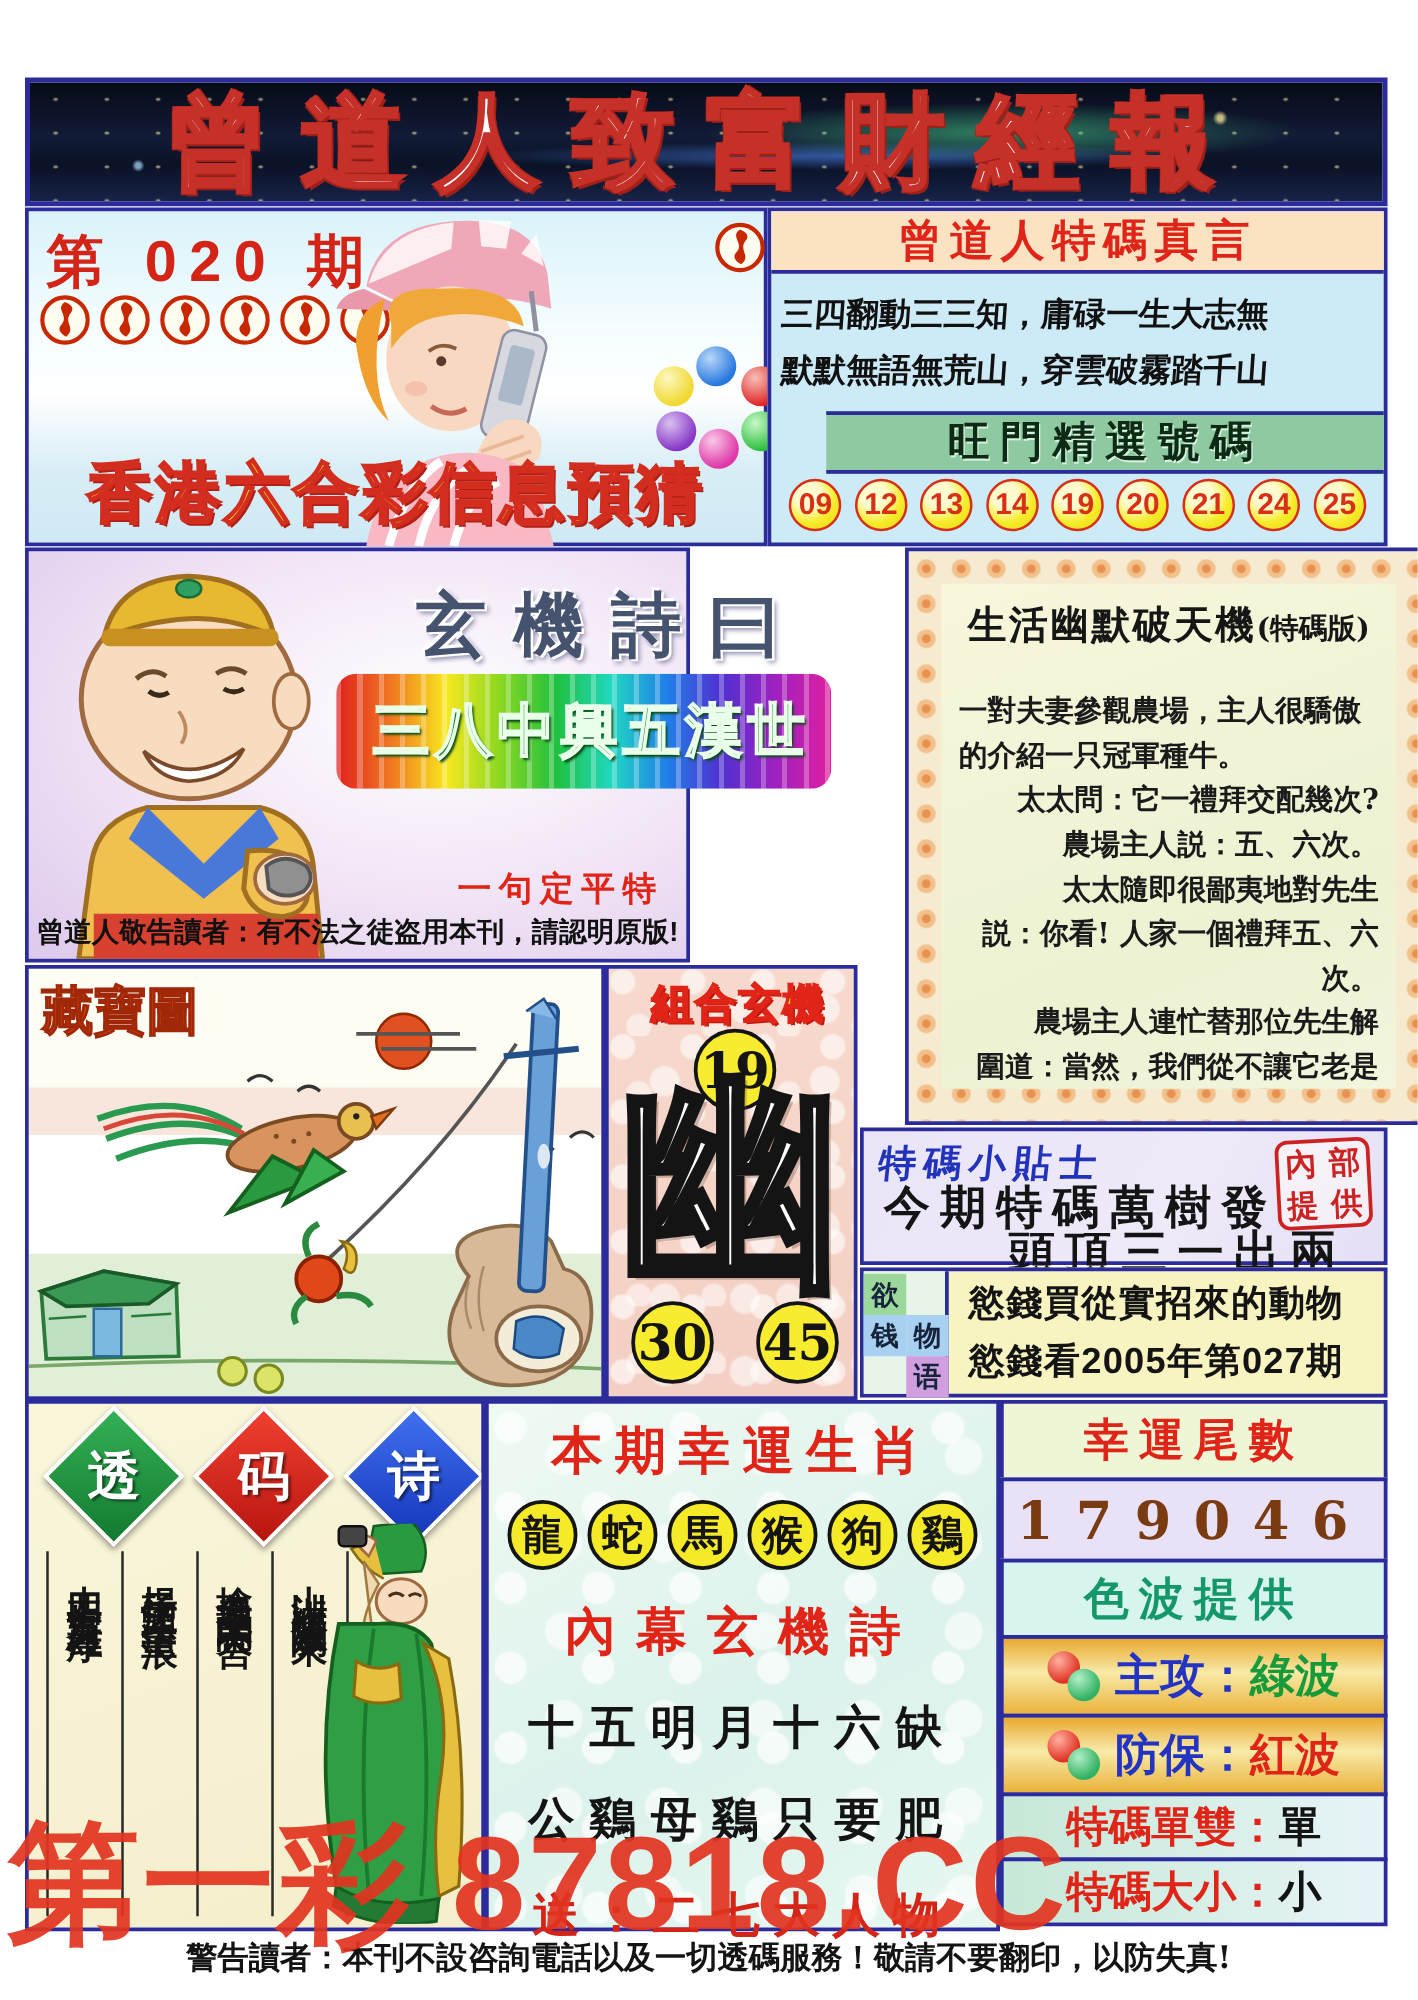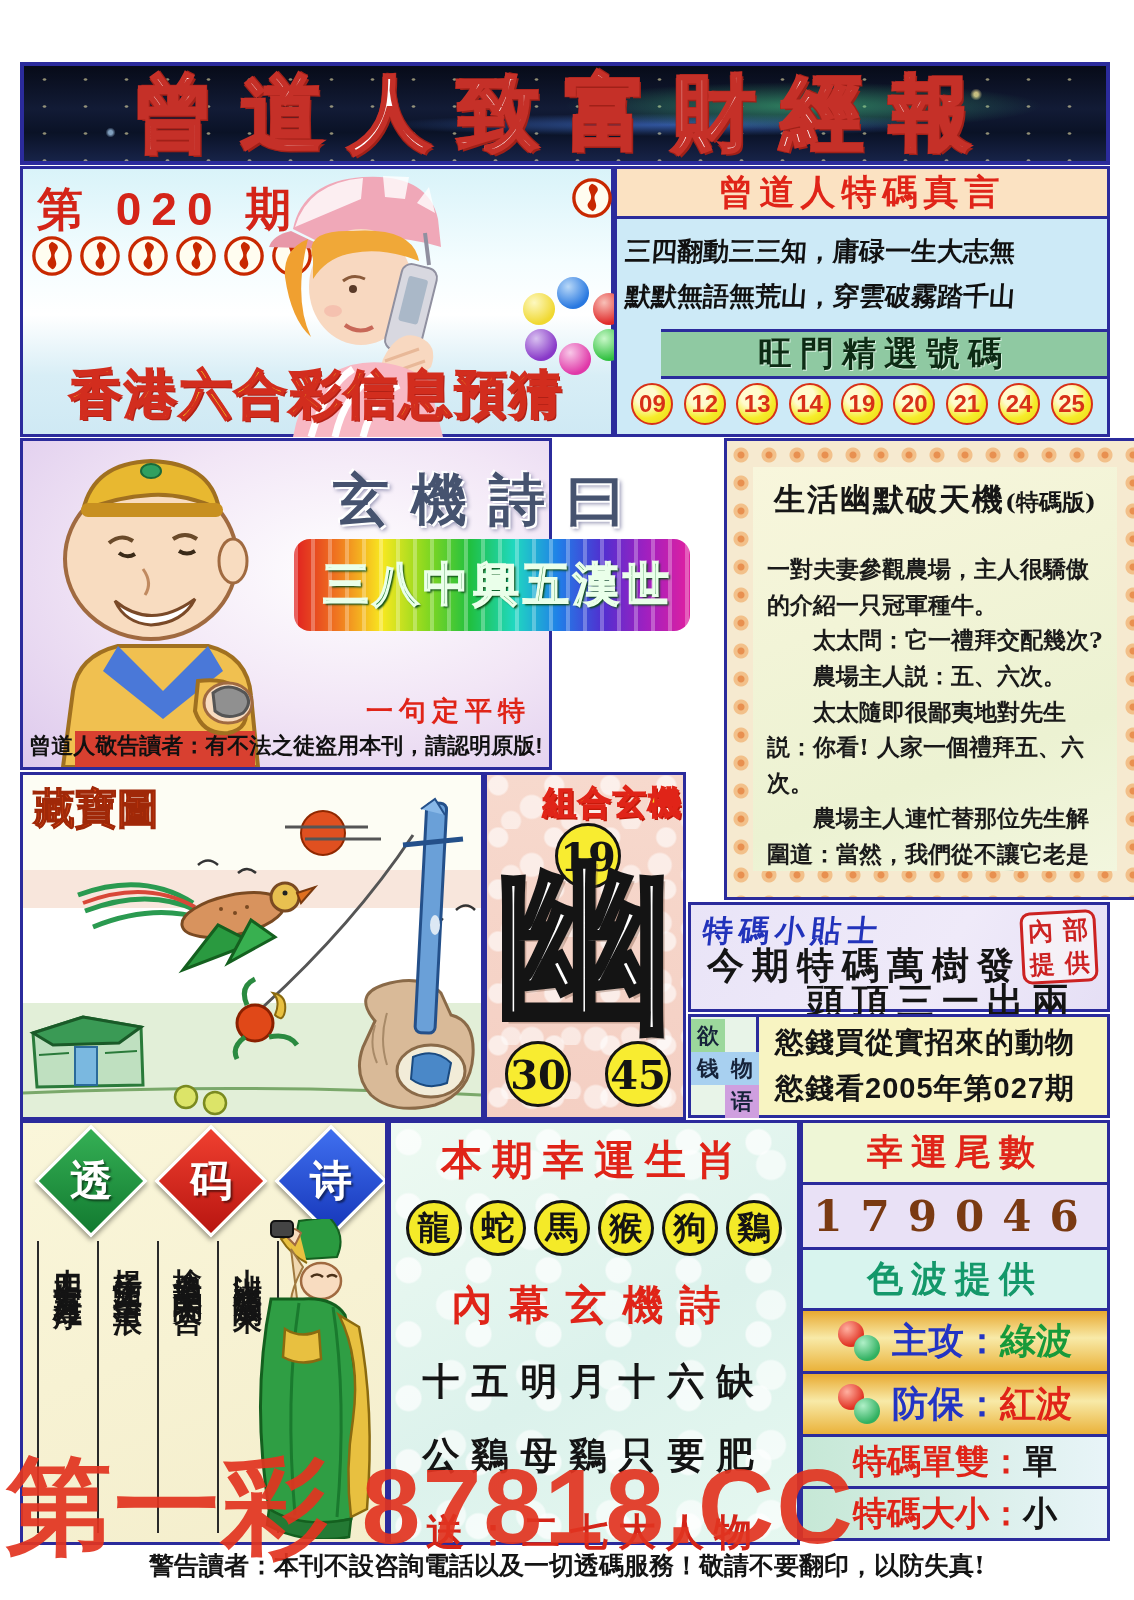--- a/index.html
+++ b/index.html
@@ -51,21 +51,21 @@
   .balls-row { height:49px; display:flex; align-items:center; justify-content:space-evenly; padding:0 4px;text-align:center; }
   .lball { width:42px; height:42px; border-radius:50%; background:radial-gradient(circle at 35% 30%,#fffbce 0 28%,#f6ec2a 60%,#e8d414);
     border:2px solid #d83018; color:#d83018; font-weight:bold; font-size:24px;
     display:flex; align-items:center; justify-content:center; }
 
   
   .poem-panel { left:20px; top:438px; width:532px; height:332px;
     background:radial-gradient(ellipse at 62% 40%, #ffffff 0%, #f2e6f6 50%, #ddc9ec 100%); }
   .poem-title { position:absolute; left:310px; top:22px; color:#46536f; font-weight:bold; font-size:56px; letter-spacing:22px;
     text-shadow:2px 2px 0 #ffffff, -2px -2px 0 #ffffff, 3px 3px 4px #8888aa; white-space:nowrap; }
-  .rainbow-bar { position:absolute; left:271px; top:98px; width:396px; height:92px; border-radius:16px;
+  .rainbow-bar { position:absolute; left:246px; top:98px; width:396px; height:92px; border-radius:16px;
     background:
       repeating-linear-gradient(90deg, rgba(255,255,255,.28) 0 4px, transparent 4px 17px),
       linear-gradient(90deg,#e02020,#f07820,#f8e820,#88d820,#20c040,#20d8c0,#2080e8,#5030d0,#a020c0,#e020a0);
     display:flex; align-items:center; justify-content:center;padding-left:12px; }
   .rainbow-text { color:#1d7a2d; font-weight:bold; font-size:46px; letter-spacing:4px; white-space:nowrap;
     -webkit-text-stroke:1.5px #eaffea; text-shadow:2px 2px 2px #0a4a14; }
   .poem-tag { position:absolute; right:18px; top:252px; color:#e02418; font-weight:bold; font-size:27px; letter-spacing:6px; }
   .poem-notice { position:absolute; left:0; bottom:6px; width:100%; text-align:center; color:#111; font-weight:bold; font-size:22px; white-space:nowrap; }
 
   
@@ -74,38 +74,38 @@
       radial-gradient(circle, #e89050 0 3px, rgba(232,144,80,0) 4px),
       radial-gradient(circle, #f2c08a 0 7px, rgba(242,192,138,0) 8px),
       linear-gradient(#f6ead0,#f6ead0);
     background-size:28px 28px, 28px 28px, auto; padding:26px;margin-left:36px; }
   .humor-inner { position:relative; width:100%; height:100%; background:linear-gradient(160deg,#f8f6dc,#ecf2d2 70%,#f2f6de); padding:6px 10px; overflow:hidden; }
   .humor-title { text-align:center; color:#161616; font-weight:bold; font-size:31px; letter-spacing:2px;
     font-family:"DejaVu Serif", serif; margin-top:6px; position:relative; z-index:2; }
   .humor-title .suffix { font-size:23px; letter-spacing:0; }
   .humor-body { position:relative; z-index:2; margin-top:30px; padding:0 4px; }
   .humor-body p { color:#1a1a1a; font-weight:bold; font-size:23px; line-height:1.55; font-family:"DejaVu Serif", serif; }
-  .humor-body p.indent { text-indent:2em; }
+  .humor-body p.indent { text-indent:2em;text-align:right; }
   .humor-wm { position:absolute; left:50%; top:50%; transform:translate(-50%,-50%); z-index:1;
     writing-mode:vertical-rl; font-size:250px; font-weight:bold; color:transparent;
     -webkit-text-stroke:2px rgba(140,140,140,.30); line-height:.9; }
 
   
   .treasure { left:20px; top:772px; width:464px; height:348px; background:#fdfdf6; }
 
   
   .combo { left:484px; top:772px; width:202px; height:348px;
     background:
       radial-gradient(circle at 20% 20%, rgba(255,255,255,.6) 0 9px, transparent 11px),
       radial-gradient(circle at 70% 55%, rgba(255,255,255,.55) 0 11px, transparent 13px),
       radial-gradient(circle at 40% 85%, rgba(255,255,255,.5) 0 9px, transparent 11px),
       linear-gradient(#f7d9cd,#f4cfc3);
     background-size:56px 52px, 64px 58px, 60px 54px, auto; }
-  .combo-title { margin-top:6px; text-align:right; color:#f8e020; font-weight:bold; font-size:33px; letter-spacing:2px;
-    -webkit-text-stroke:1.5px #e02418; text-shadow:2px 2px 0 #c01808; white-space:nowrap; }
+  .combo-title { margin-top:6px; text-align:left; color:#f8e020; font-weight:bold; font-size:33px; letter-spacing:2px;
+    -webkit-text-stroke:1.5px #e02418; text-shadow:2px 2px 0 #c01808; white-space:nowrap;margin-left:34px; }
   .combo-circle { position:absolute; width:66px; height:66px; border-radius:50%; background:#f8ec30; border:3px solid #141414;
     color:#141414; font-weight:bold; font-size:40px; display:flex; align-items:center; justify-content:center; font-family:"DejaVu Serif", serif; }
   .combo-char { position:absolute; left:50%; top:176px; transform:translate(-50%,-50%);
     font-size:180px; font-weight:bold; color:#ffffff; -webkit-text-stroke:5px #141414;
     text-shadow:4px 4px 0 rgba(120,80,60,.35); font-family:"DejaVu Serif", serif; }
 
   
   .tips { left:688px; top:902px; width:422px; height:110px; background:linear-gradient(120deg,#e9e4f7,#efeaf9 60%,#e5dff5); }
   .tips-title { position:absolute; left:12px; top:6px; color:#2233bb; font-weight:bold; font-size:30px; letter-spacing:6px;
     font-family:"DejaVu Serif", serif; transform:skewX(-6deg); }

